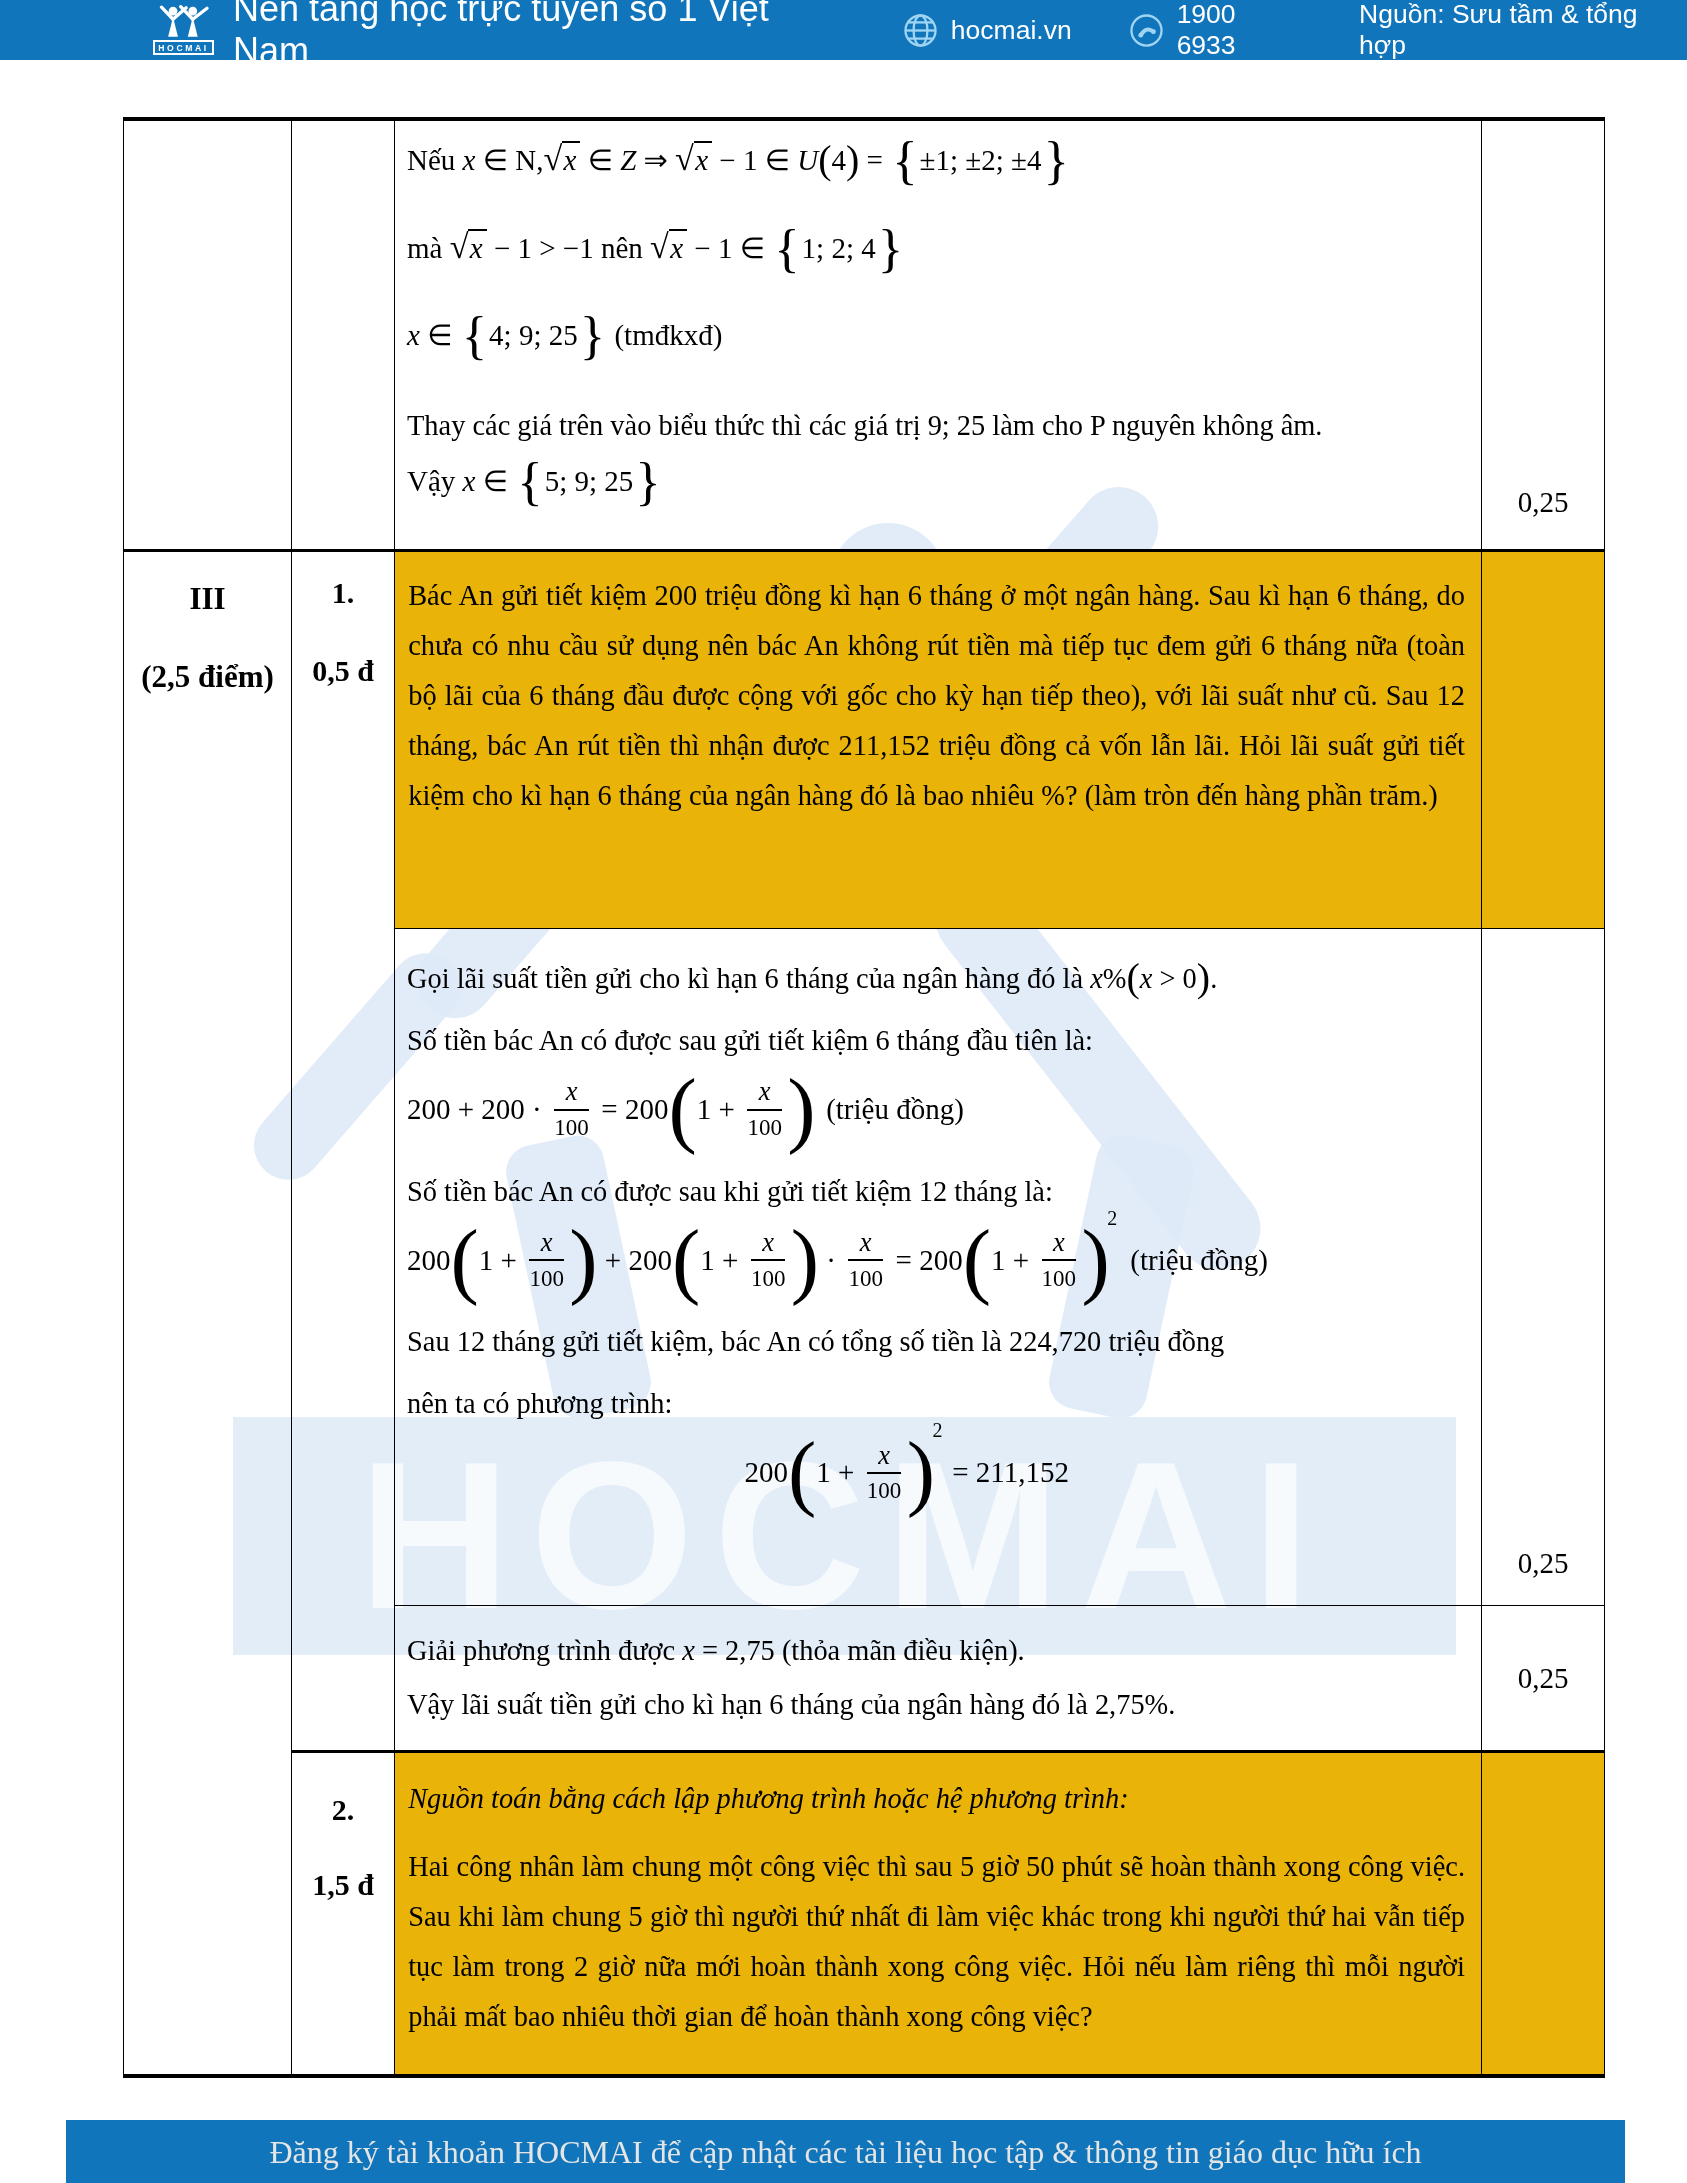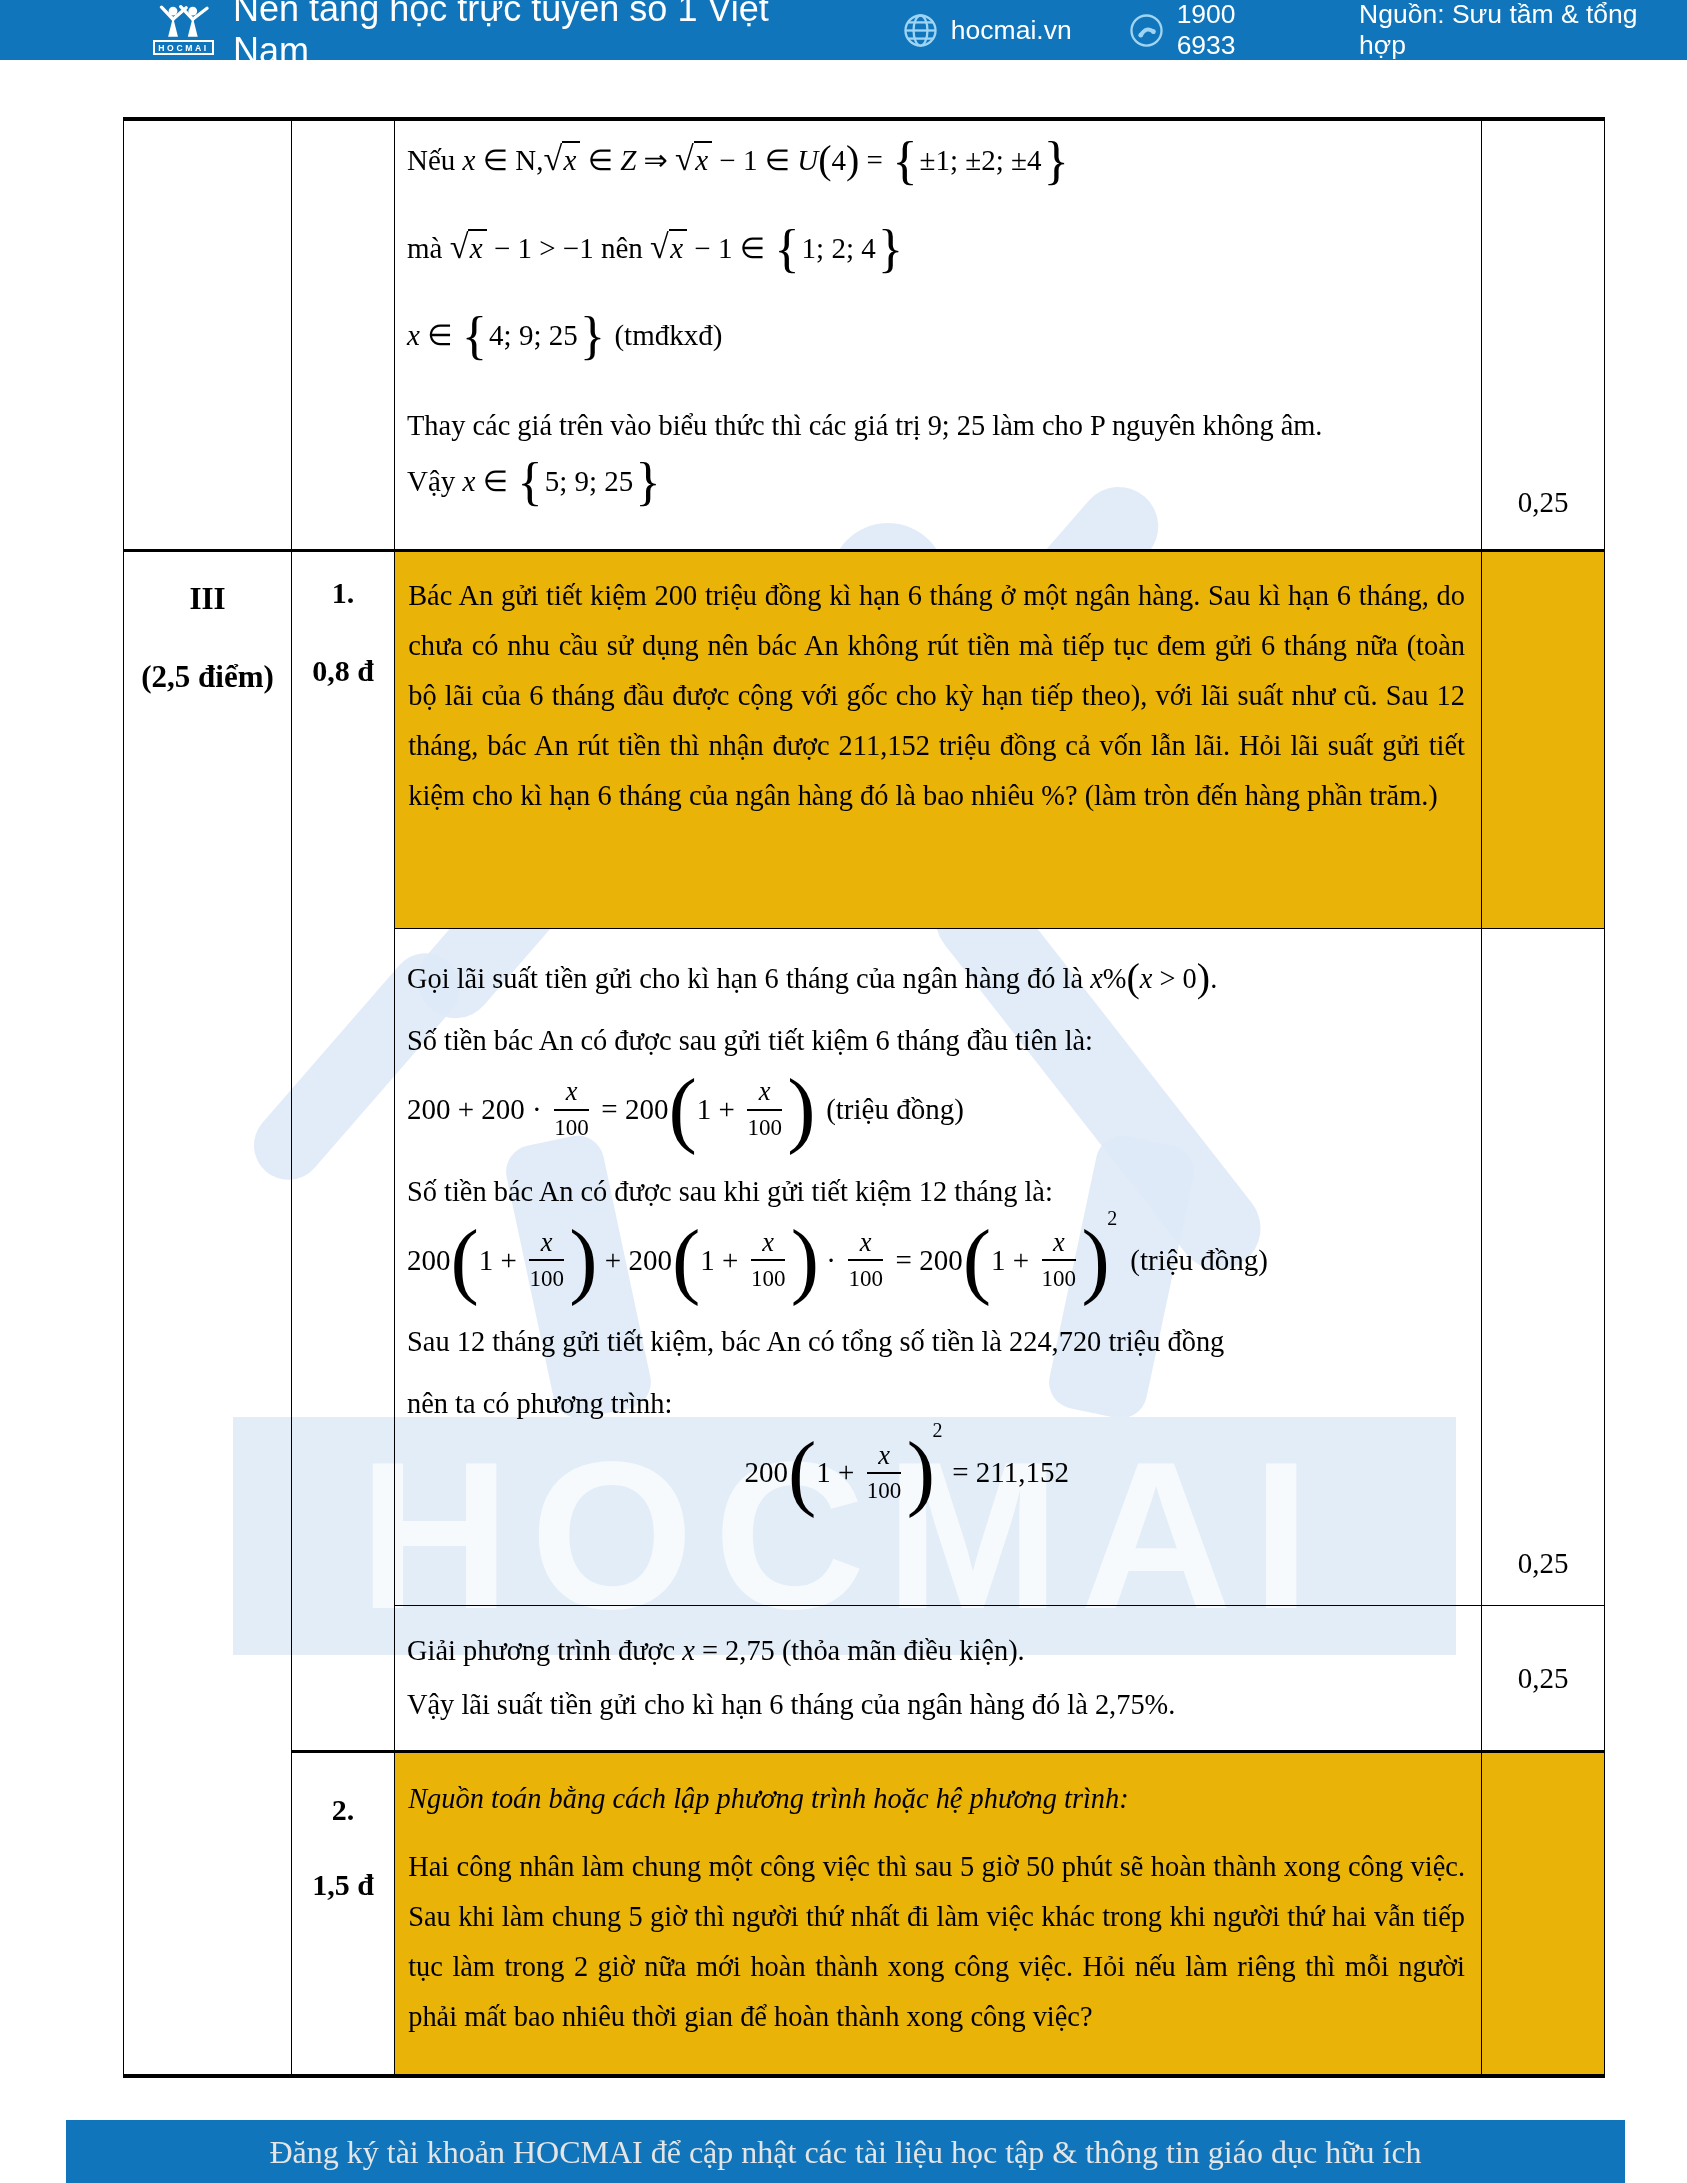--- a/index.html
+++ b/index.html
@@ -163,21 +163,21 @@
       <span class="score">0,25</span>
     </div>
 
     <div class="cell cB1 br">
       <span>III</span>
       <span class="pts">(2,5 điểm)</span>
     </div>
 
     <div class="cell cB2 br bb5">
       <span>1.</span>
-      <span class="pts">0,8 đ</span>
+      <span class="pts">0,5 đ</span>
     </div>
 
     <div class="cell cB3 br bb2 gy">
         <div class="tx">Bác An gửi tiết kiệm 200 triệu đồng kì hạn 6 tháng ở một ngân hàng. Sau kì hạn 6 tháng, do chưa có nhu cầu sử dụng nên bác An không rút tiền mà tiếp tục đem gửi 6 tháng nữa (toàn bộ lãi của 6 tháng đầu được cộng với gốc cho kỳ hạn tiếp theo), với lãi suất như cũ. Sau 12 tháng, bác An rút tiền thì nhận được 211,152 triệu đồng cả vốn lẫn lãi. Hỏi lãi suất gửi tiết kiệm cho kì hạn 6 tháng của ngân hàng đó là bao nhiêu %? (làm tròn đến hàng phần trăm.)</div>
       </div>
     <div class="cell cB4 bb2 gy"></div>
 
     <div class="cell cC3 br bb2">
         <div class="tx">Gọi lãi suất tiền gửi cho kì hạn 6 tháng của ngân hàng đó là <i>x</i>%<span class="bp2">(</span><i>x</i> &gt; 0<span class="bp2">)</span>.</div>
         <div class="tx">Số tiền bác An có được sau gửi tiết kiệm 6 tháng đầu tiên là:</div>

